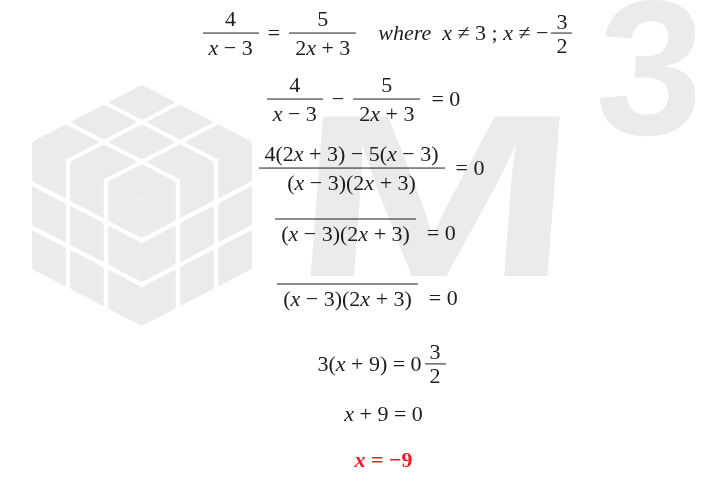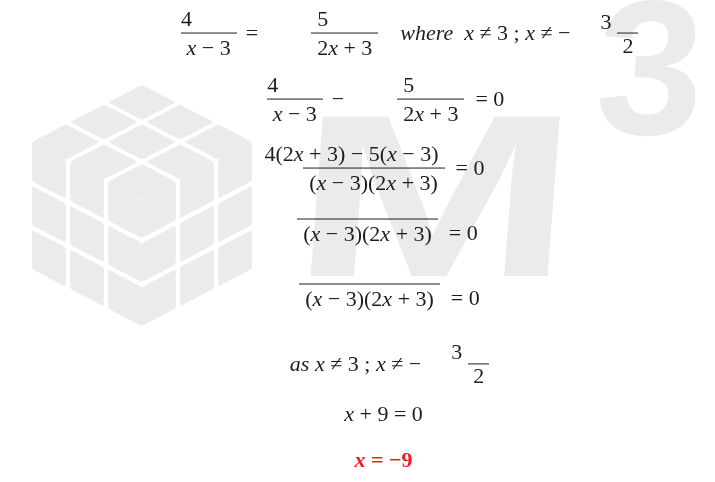--- a/index.html
+++ b/index.html
@@ -33,21 +33,21 @@
   .l3{top:168px;padding-left:14px;}
   .l4{top:233px;padding-left:8px;}
   .l5{top:298px;padding-left:10px;}
   .l6{top:364px;padding-left:24px;}
   .l7{top:414px;padding-left:26px;}
   .l8{top:460px;padding-left:26px;}
 
   .math{white-space:pre;}
   .frac{display:inline-flex;flex-direction:column;text-align:center;}
   .frac .num,.frac .den{padding:1px 6px;line-height:1.18;}
-  .frac .den{border-top:1.5px solid #1d1d1d;margin-left:44px;}
+  .frac .den{border-top:1.5px solid #1d1d1d;}
   .sfrac .num,.sfrac .den{padding:0 5px;line-height:1.05;}
   .sfrac{margin-left:3px;}
   .op{margin:0 9px;}
   .rhs{margin-left:11px;}
   .cond-far{margin-left:22px;}
   .cond-near{margin-left:16px;}
   .answer{color:#ec1c24;font-weight:bold;}
 </style>
 </head>
 <body>
@@ -139,21 +139,21 @@
   </div>
 
   <div class="line l5">
     <span class="frac">
       <span class="den math">(<i>x</i> − 3)(2<i>x</i> + 3)</span>
     </span>
     <span class="math rhs">= 0</span>
   </div>
 
   <div class="line l6">
-    <span class="math cond-near"><i>as</i> <i>x</i> ≠ 3 ; <i>x</i> ≠ −</span>
+    <span class="math">3(<i>x</i> + 9) = 0</span>
     <span class="frac sfrac">
       <span class="num math">3</span>
       <span class="den math">2</span>
     </span>
   </div>
 
   <div class="line l7">
     <span class="math"><i>x</i> + 9 = 0</span>
   </div>
 

